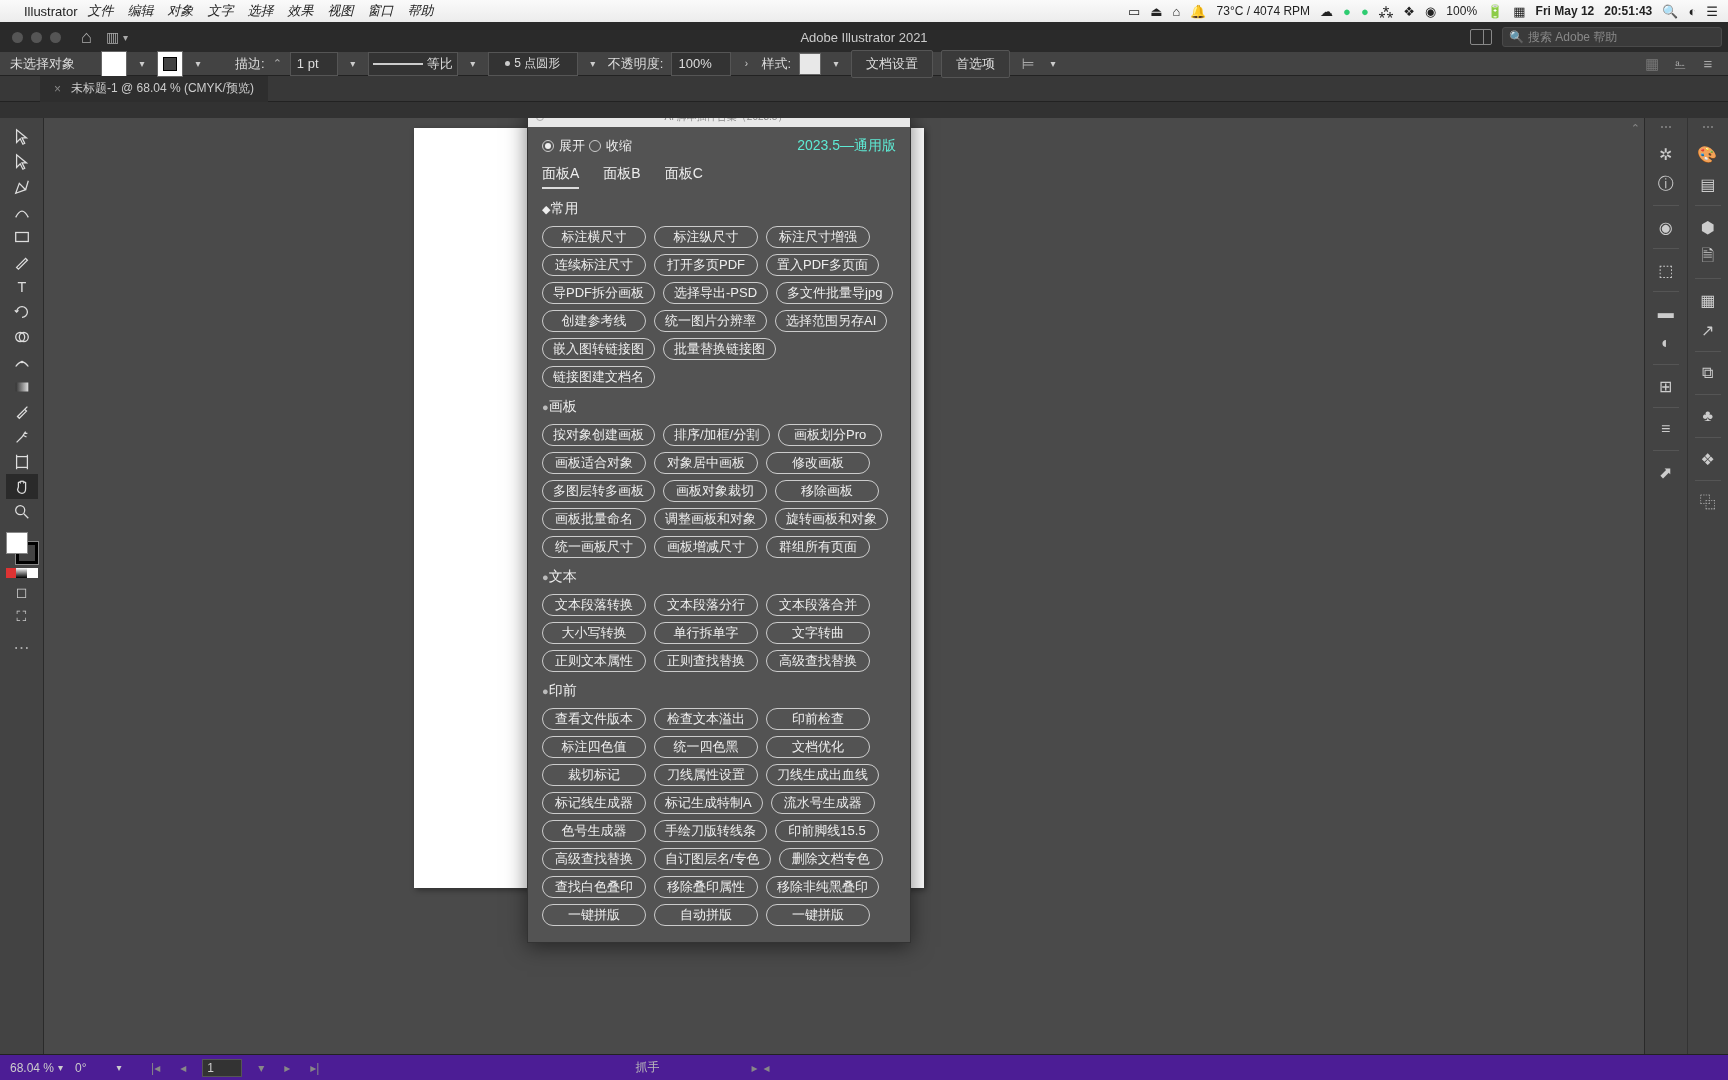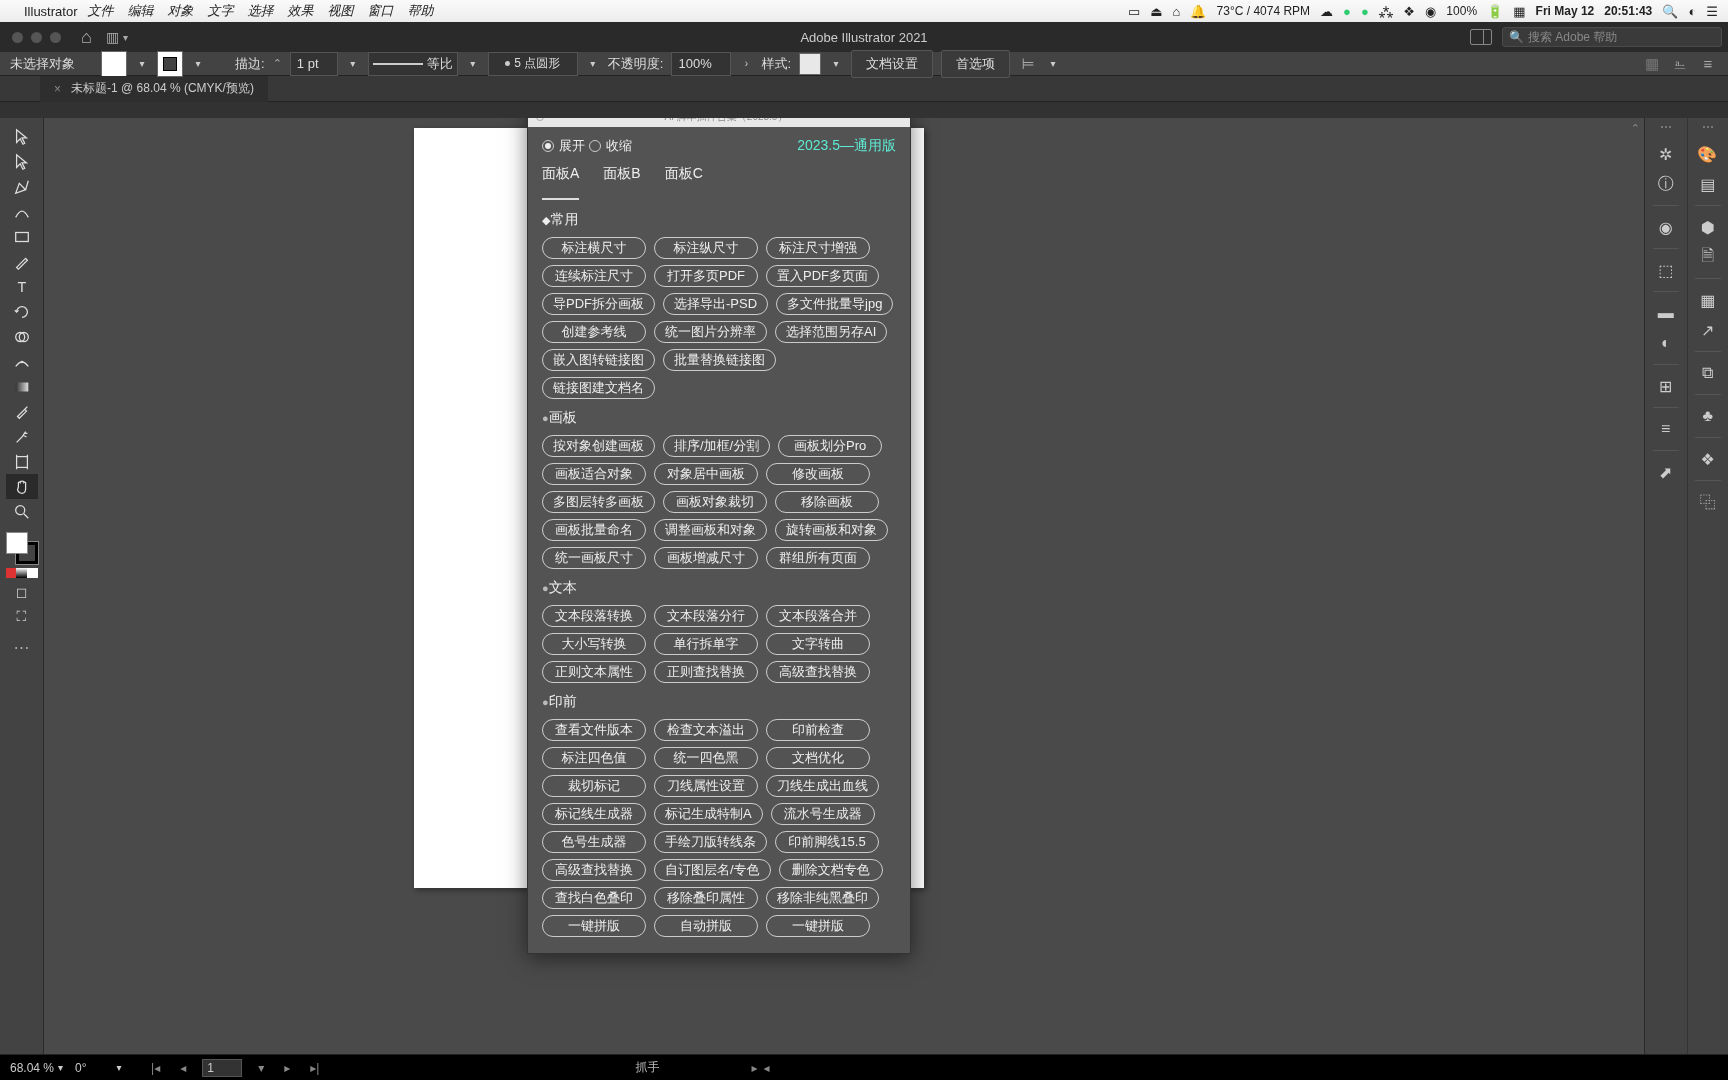--- a/index.html
+++ b/index.html
@@ -82,31 +82,31 @@
 .plugin-title .tl{width:8px;height:8px;border-radius:50%;border:1px solid #aaa;margin-right:6px;}
 .plugin-title .tt{margin:0 auto;font-size:10px;color:#888;}
 .plugin-body { padding: 10px 14px 16px; }
 .radio-row { display: flex; align-items: center; justify-content: space-between; margin-bottom: 10px; }
 .radio-group { display: flex; gap: 4px; }
 .radio { display: flex; align-items: center; gap: 5px; }
 .radio .r { width: 12px; height: 12px; border: 1px solid #ccc; border-radius: 50%; display: inline-flex; align-items:center; justify-content:center;}
 .radio .r.on::after { content:""; width:6px; height:6px; background:#eee; border-radius:50%;}
 .version { font-size: 14px; color: #5eead4; }
 .tabs { display: flex; gap: 24px; border-bottom: 1px solid transparent; margin-bottom: 10px; }
-.tab { padding-bottom: 15px; font-size: 14px; cursor:pointer;}
+.tab { padding-bottom: 4px; font-size: 14px; cursor:pointer;}
 .tab.active { border-bottom: 2px solid #ddd; font-weight: 500;}
 .section-head { display: flex; align-items: center; margin: 10px 0 8px; font-size: 14px; color:#eee;}
 .section-head .dia { font-size: 11px; }
 .section-head .dia.first::before{content:"◆";}
 .section-head .dia.rest::before{content:"●";color:#bbb;}
 .pill-grid { display: flex; flex-wrap: wrap; gap: 6px 8px; }
 .pill { height: 22px; border: 1px solid #ccc; border-radius: 11px; padding: 0 10px; display: flex; align-items: center; justify-content: center; font-size: 13px; color: #eee; min-width: 104px; cursor:pointer; white-space:nowrap;}
 
 
-.status { position: absolute; bottom: 0; left: 0; right: 0; height: 26px; background: #000000; display: flex; align-items: center; padding: 0 10px; gap: 12px; font-size: 12px; color: #ccc; border-top:1px solid #222;}
+.status { position: absolute; bottom: 0; left: 0; right: 0; height: 26px; background: #4c1d95; display: flex; align-items: center; padding: 0 10px; gap: 12px; font-size: 12px; color: #ccc; border-top:1px solid #222;}
 .status .zoom { display:flex; align-items:center; gap:4px;}
 .status .rot { width:60px; display:flex; align-items:center;}
 .status .nav-ico { color:#888; font-size:12px; padding:0 4px;}
 .status .pagebox { background:#333; border:1px solid #555; width:40px; height:18px; padding:0 4px; display:flex; align-items:center;}
 .status .tool-name { margin-left: 300px; color:#bbb;}
 .status .sb { margin-left: 80px; display:flex; gap:6px; color:#888;}
 
 
 .isvg { stroke: #ddd; stroke-width: 1.4; fill: none; }
 </style>

